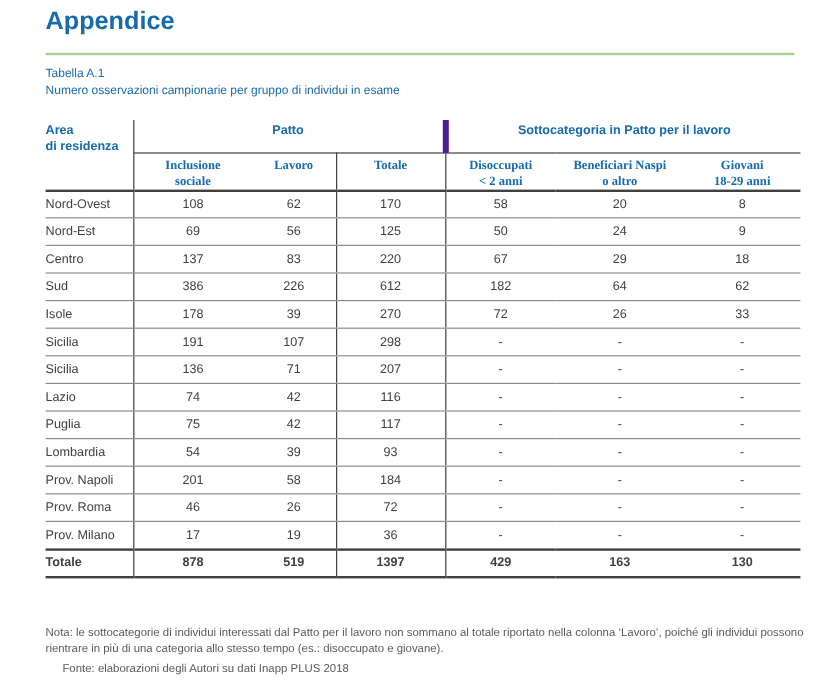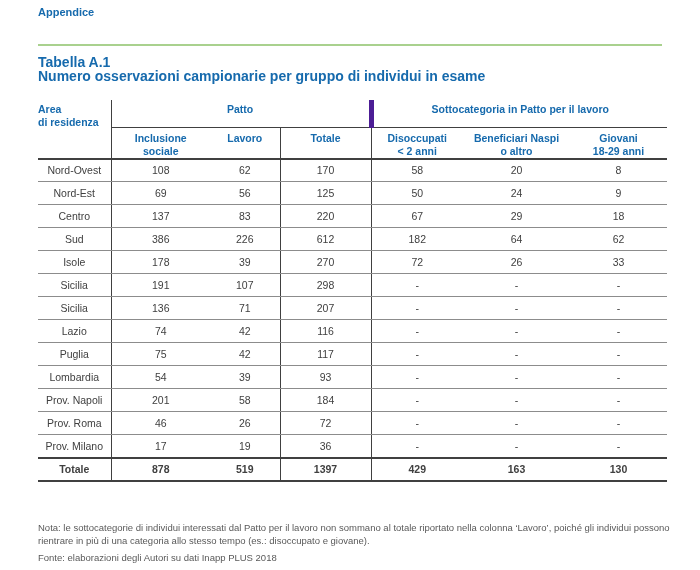--- a/index.html
+++ b/index.html
@@ -9,39 +9,39 @@
     width: 700px;
     height: 570px;
     background: #ffffff;
     font-family: "Liberation Sans", sans-serif;
     overflow: hidden;
   }
   .page-title {
     position: absolute;
     left: 38px;
     top: 6px;
-    font-size: 11px;
+    font-size: 21px;
     font-weight: bold;
     color: #166aad;
     text-align: center;
   }
   .green-line {
     position: absolute;
     left: 38px;
     top: 44px;
     width: 624px;
     height: 2px;
     background: #a9d18e;
   }
   .caption {
     position: absolute;
     left: 38px;
     top: 55px;
-    font-size: 14px;
-    font-weight: bold;
+    font-size: 10px;
+    font-weight: normal;
     color: #166aad;
     line-height: 14px;
   }
   .tablewrap {
     position: absolute;
     left: 38px;
     top: 100px;
   }
   table {
     border-collapse: collapse;
@@ -60,50 +60,50 @@
   tr.ghead { height: 27px; }
   th.area-h {
     text-align: left;
     vertical-align: top;
     padding-top: 3px;
     border-right: 1px solid #404040;
     border-bottom: 2px solid #404040;
   }
   th.g-patto { padding-top: 3px; border-bottom: 1px solid #404040; text-align: center; }
   th.g-sotto { padding-top: 3px; border-bottom: 1px solid #404040; border-left: 5px solid #4c1d95; }
-  tr.subhead { height: 20px; }
+  tr.subhead { height: 20px; font-family: Liberation Serif, serif; }
   tr.subhead th { border-bottom: 2px solid #404040; padding-top: 4px; }
   th.bl, td.bl { border-left: 1px solid #404040; }
   tbody td {
     height: 23px;
     text-align: center;
     color: #404040;
     border-bottom: 1px solid #8c8c8c;
   }
   tbody td.area {
-    text-align: center;
+    text-align: left;
     border-right: 1px solid #404040;
   }
   tr.total td {
     font-weight: bold;
     border-top: 2px solid #404040;
     border-bottom: 2px solid #404040;
   }
   .nota {
     position: absolute;
     left: 38px;
     top: 521px;
     width: 632px;
     font-size: 9.5px;
     line-height: 13px;
     color: #595959;
   }
   .fonte {
     position: absolute;
-    left: 38px;
+    left: 52px;
     top: 552px;
     font-size: 9.5px;
     color: #595959;
   }
 </style>
 </head>
 <body>
 
 <div class="page">
 

